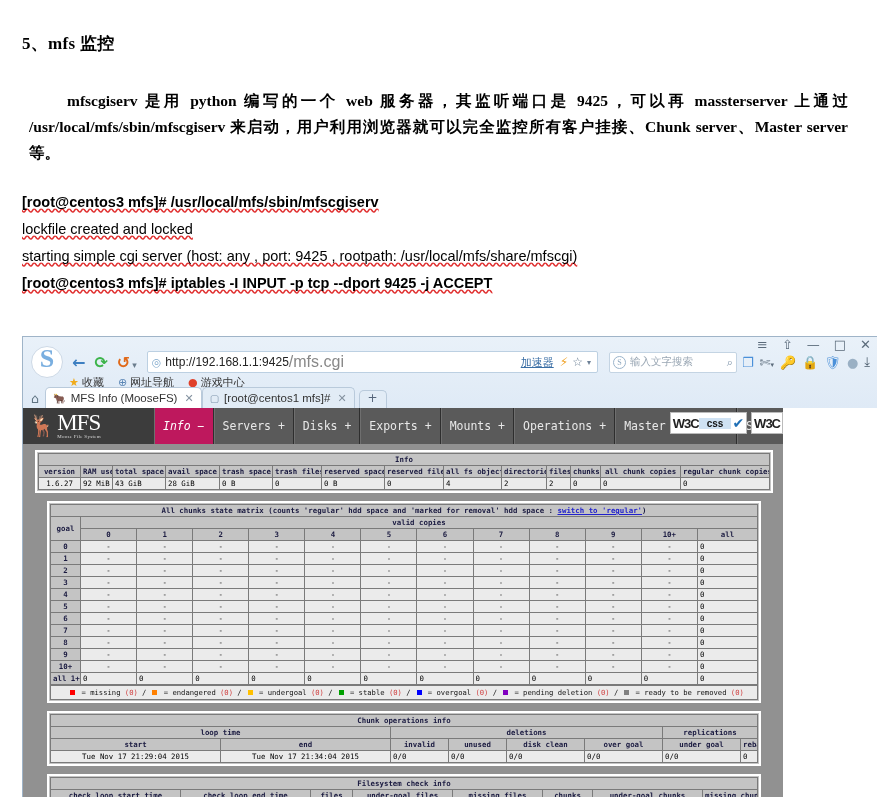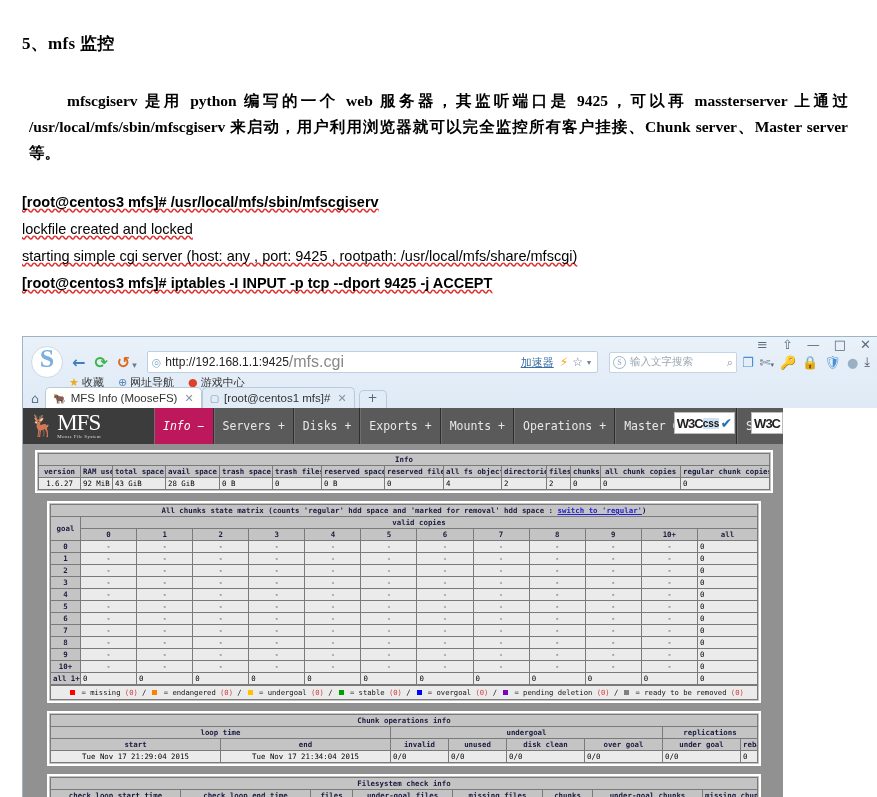--- a/index.html
+++ b/index.html
@@ -208,27 +208,27 @@
   .mfs-tab {
     display: flex; align-items: center; padding: 0 8px;
     font-family: "DejaVu Sans Mono", monospace;
     font-size: 11.5px; color: #e8e8e8;
     background: #5a5a5a;
     border-right: 1px solid #2e2e2e;
     border-left: 1px solid #6f6f6f;
     white-space: nowrap;
   }
   .mfs-tab.sel { background: #be185d; color: #ffffff; font-style: italic; }
-  .w3c-wrap { position: absolute; right: 0; top: 4px; display: flex; gap: 16px; }
+  .w3c-wrap { position: absolute; right: 0; top: 4px; display: flex; gap: 4px; }
   .w3c {
     height: 20px; background: #fff; display: flex; align-items: center;
     border: 1px solid #bbb; padding: 0 2px; overflow: hidden;
   }
   .w3c .w3 { font-family: "Liberation Sans", sans-serif; font-weight: bold; font-size: 13px; color: #222; letter-spacing:-1px;}
-  .w3c .kind { background: #cfe2f3; font-family: "Liberation Sans", sans-serif; font-weight: bold; font-size: 10px; color: #111; padding: 0 0; text-align: center;}
+  .w3c .kind { background: #cfe2f3; font-family: "Liberation Sans", sans-serif; font-weight: bold; font-size: 10px; color: #111; padding: 0 8px; text-align: center;}
   .w3c .tick { color: #1f6fb5; font-size: 14px; margin-left: 1px; font-family:"DejaVu Sans",sans-serif;}
 
   .content { padding: 6px 10px 0 12px; }
 
   table.mfs {
     border-collapse: collapse;
     font-family: "DejaVu Sans Mono", monospace;
     font-size: 7.4px;
     color: #1a1a40;
     background: #c8c8c8;
@@ -689,21 +689,21 @@
                 <col style="width:78px">
               <col style="width:78px">
                 <col>
             </colgroup>
             <tbody>
                 <tr>
               <td class="title" colspan="8">Chunk operations info</td>
             </tr>
             <tr>
               <td class="title" colspan="2">loop time</td>
-              <td class="title" colspan="4">undergoal</td>
+              <td class="title" colspan="4">deletions</td>
               <td class="title" colspan="2">replications</td>
             </tr>
             <tr>
               <td>start</td>
               <td>end</td>
               <td>invalid</td>
               <td>unused</td>
               <td>disk clean</td>
               <td>over goal</td>
               <td>under goal</td>

